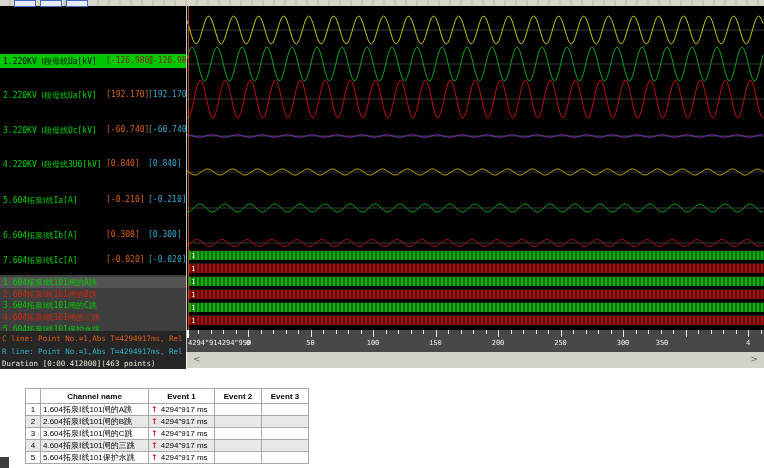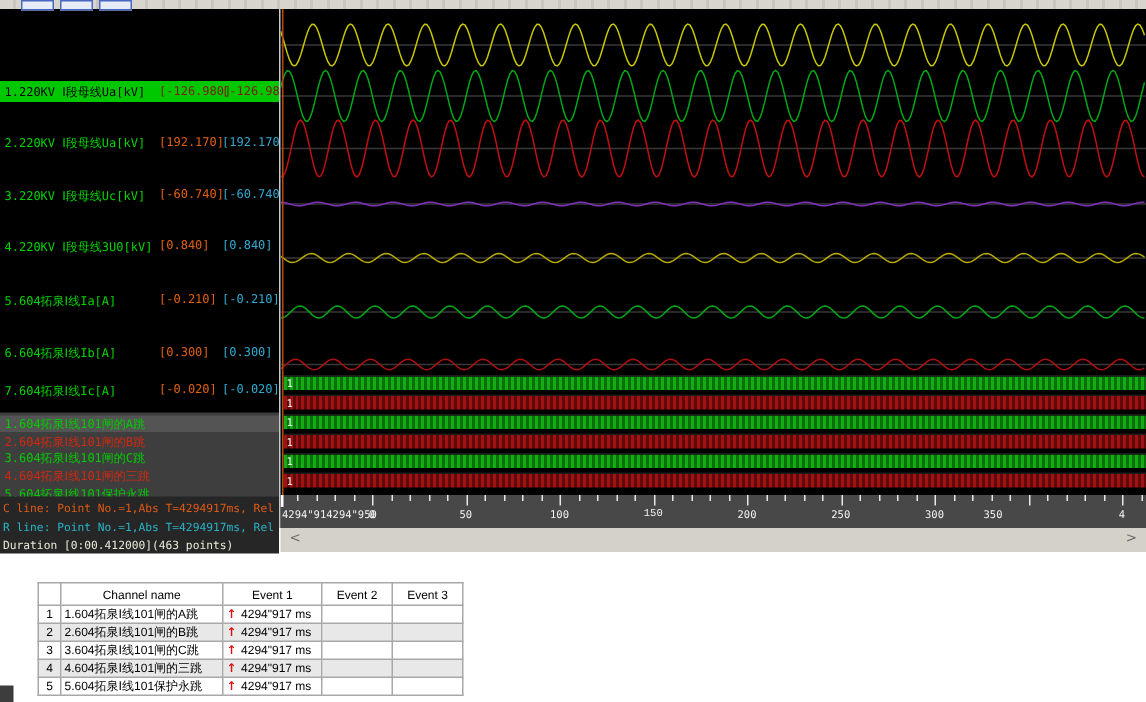--- a/index.html
+++ b/index.html
@@ -50,21 +50,21 @@
   
   .scroll-strip { position:absolute; left:187px; top:352px; width:577px; height:16px; background:#d4d1c9; }
   .scroll-arrow { position:absolute; top:2px; font-size:9px; color:#666; font-family:"DejaVu Sans",sans-serif; }
   
   .dei-strip { position:absolute; left:0; top:368px; width:764px; height:18px; background:#ece9dd; }
   .dei-title { position:absolute; left:2px; top:5px; font-size:8px; color:#111; }
   .table-area { position:absolute; left:0; top:386px; width:764px; height:82px; background:#fff; }
   table.events { position:absolute; left:25px; top:2px; border-collapse:collapse;
     font-family:"Liberation Sans", sans-serif; font-size:8px; color:#000; }
   table.events th, table.events td { border:1px solid #a8a8a8; padding:0 2px; white-space:nowrap; overflow:hidden; }
-  table.events th { font-weight:normal; height:15px; text-align:center; }
+  table.events th { font-weight:bold; height:15px; text-align:center; }
   table.events td { height:12px; }
   .col-num { width:15px; text-align:center; }
   .col-name { width:108px; text-align:left; }
   .col-e1 { width:66px; } .col-e2 { width:47px; } .col-e3 { width:47px; }
   tr.shade td { background:#e8e8e8; }
   .up-arrow { color:#e01010; font-weight:bold; margin-right:3px; font-family:"DejaVu Sans",sans-serif; }
   .corner-box { position:absolute; left:0; top:457px; width:9px; height:11px; background:#3d3d3d; }
   svg { display:block; }
 </style>
 </head>

